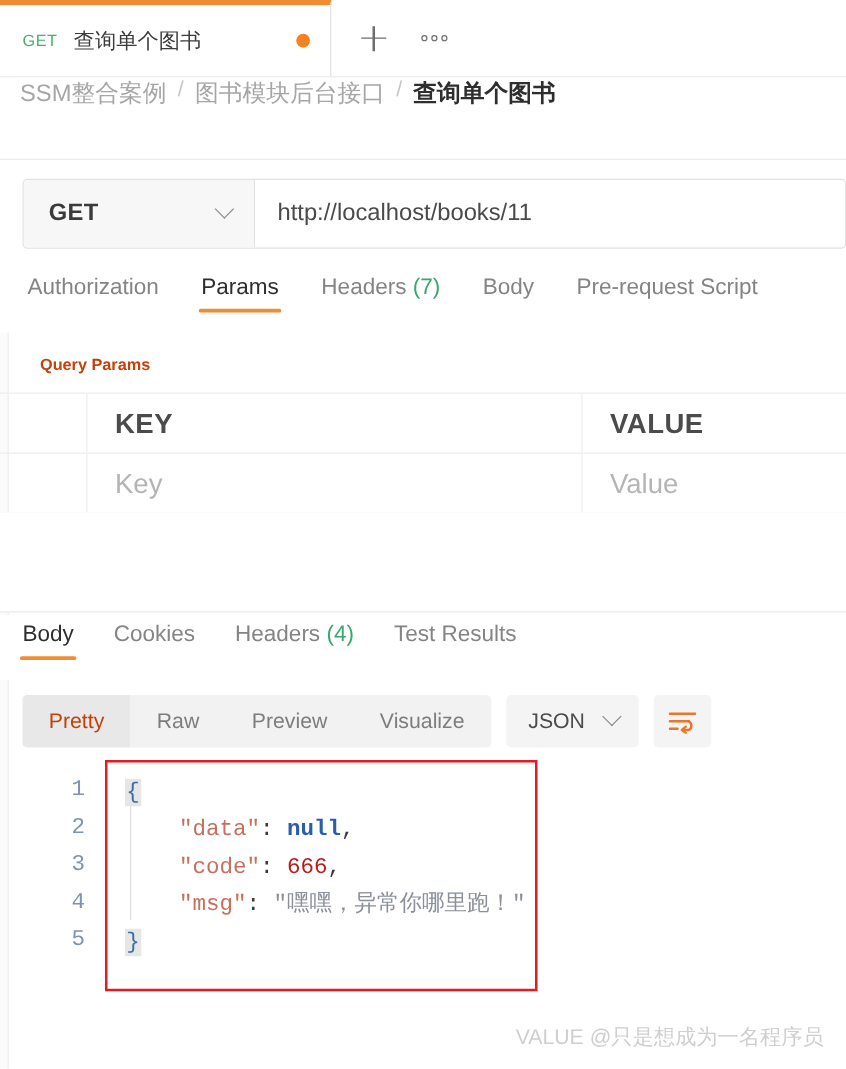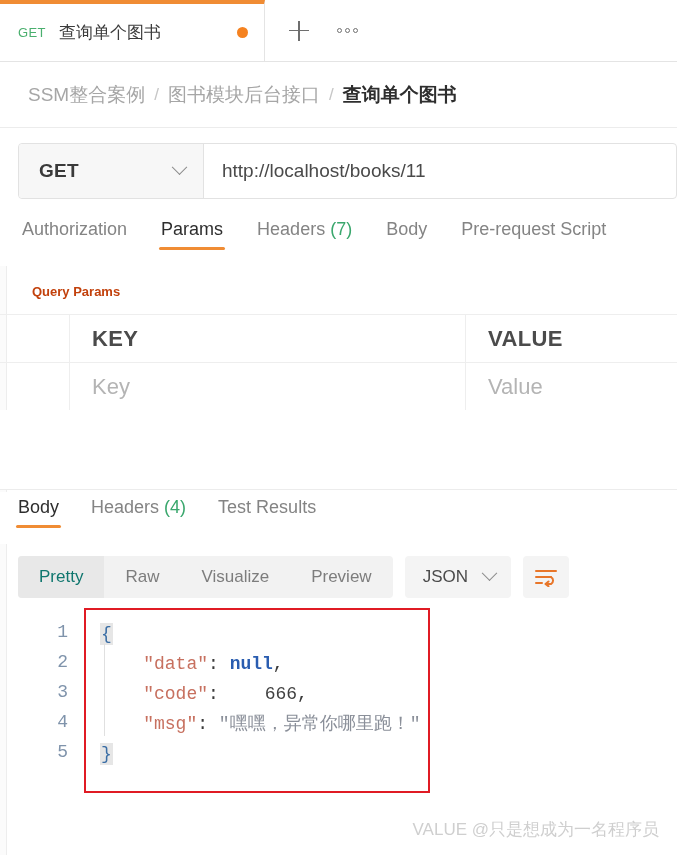--- a/index.html
+++ b/index.html
@@ -85,22 +85,22 @@
     border: 1.2px solid #707070;
     display: block;
   }
 
   
   .breadcrumb {
     position: absolute; left: 0; top: 62px;
     width: 677px; height: 66px;
     background: #ffffff;
     border-bottom: 1px solid #ececec;
-    display: flex; align-items: center;
-    padding-left: 28px;
+    display: flex; align-items: flex-start;
+    padding-left: 16px;
     gap: 9px;
   }
   .crumb {
     font-size: 19px;
     color: #a6a6a6;
     white-space: nowrap;
   }
   .crumb.sep { color: #c6c6c6; font-size: 17px; }
   .crumb.current { color: #2e2e2e; font-weight: bold; }
 
@@ -228,21 +228,21 @@
   .seg {
     display: flex; align-items: center; justify-content: center;
     padding: 0 21px;
     font-size: 17px;
     color: #7d7d7d;
     cursor: pointer;
     white-space: nowrap;
   }
   .seg.active {
     background: #e8e8e8;
-    color: #0f766e;
+    color: #c2410c;
   }
   .json-select {
     display: flex; align-items: center; gap: 16px;
     height: 42px;
     padding: 0 16px 0 18px;
     background: #f4f4f4;
     border-radius: 4px;
     cursor: pointer;
   }
   .json-label { font-size: 17px; color: #4b4b4b; }
@@ -292,21 +292,21 @@
     padding-left: 14px;
     color: #444444;
   }
   .brace {
     background: #e6e6e6;
     color: #3b6ea5;
     padding: 1px 1px;
   }
   .k { color: #c7705f; }
   .nul { color: #2a5db0; font-weight: bold; }
-  .num { color: #404040; margin-left: 35px; }
+  .num { color: #b91c1c; }
   .str { color: #8a8f99; }
   .punc { color: #3a3a3a; }
 
   
   .watermark {
     position: absolute;
     right: 18px; bottom: 14px;
     font-size: 17px;
     color: #cfcfcf;
     white-space: nowrap;
@@ -386,34 +386,37 @@
       <div class="pcell val">Value</div>
     </div>
   </div>
   <div class="ptable-fill"></div>
 
   <div class="restabs">
     <div class="rtab active">
       <span>Body</span>
     </div>
     <div class="rtab">
+      <span>Cookies</span>
+    </div>
+    <div class="rtab">
       <span>Headers</span>
       <span class="count">(4)</span>
     </div>
     <div class="rtab">
       <span>Test Results</span>
     </div>
   </div>
 
   <div class="toolbar">
     <div class="segmented">
       <div class="seg active">Pretty</div>
       <div class="seg">Raw</div>
+      <div class="seg">Preview</div>
       <div class="seg">Visualize</div>
-      <div class="seg">Preview</div>
     </div>
     <div class="json-select">
       <span class="json-label">JSON</span>
       <span class="chev"></span>
     </div>
     <div class="wrapbtn">
       <svg width="24" height="20" viewBox="0 0 24 20">
         <line x1="2" y1="4" x2="22" y2="4" stroke="#e8762a" stroke-width="2" stroke-linecap="round"></line>
         <line x1="2" y1="10" x2="17" y2="10" stroke="#e8762a" stroke-width="2" stroke-linecap="round"></line>
         <path d="M17 10 a4 4 0 0 1 0 7 H12" fill="none" stroke="#e8762a" stroke-width="2" stroke-linecap="round"></path>

